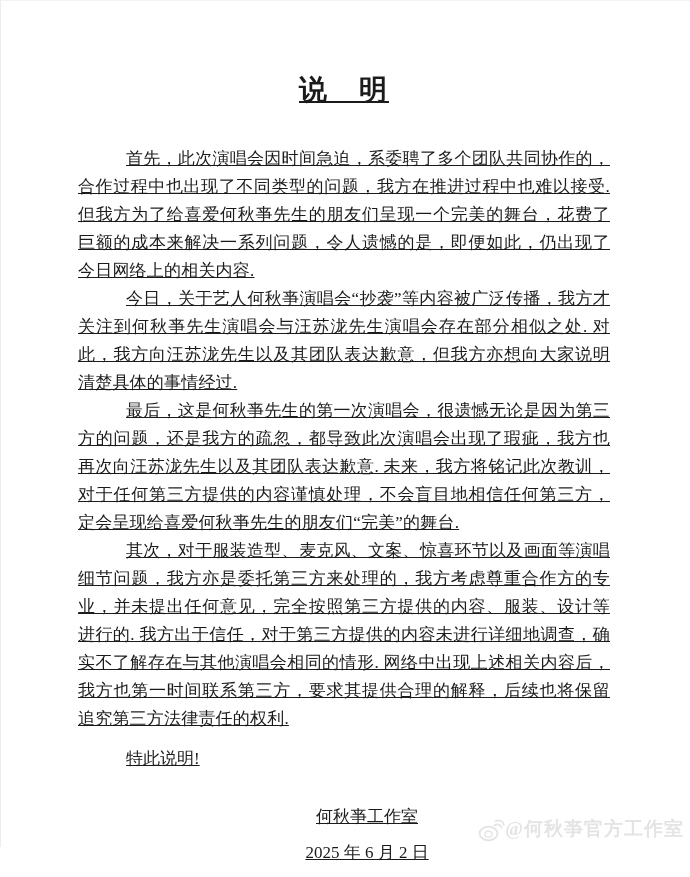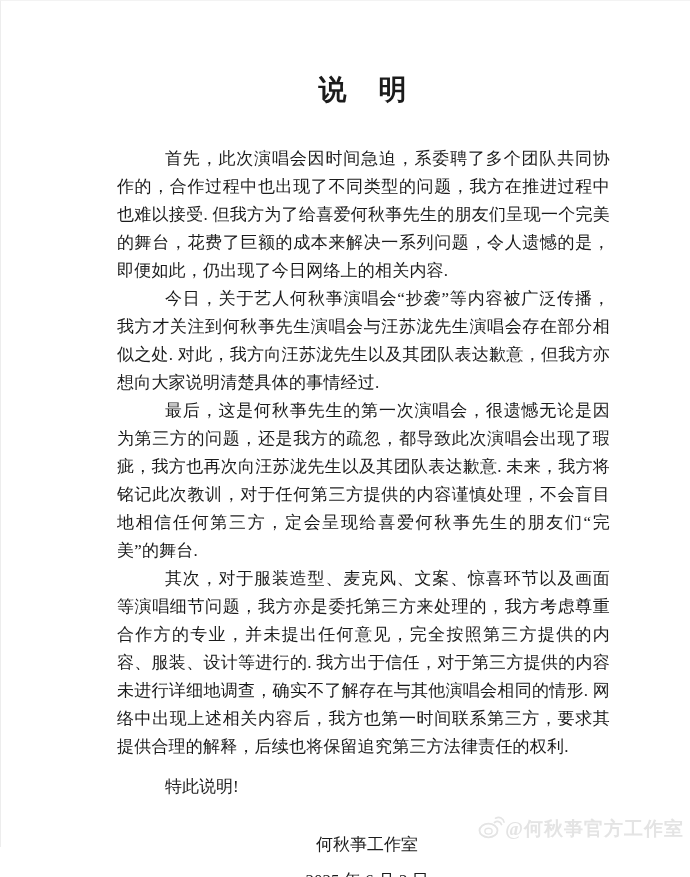--- a/index.html
+++ b/index.html
@@ -11,24 +11,25 @@
   html, body {
     width: 690px; height: 877px;
     background: var(--background);
     font-family: "Liberation Serif", "DejaVu Serif", serif;
     overflow: hidden;
   }
   .page {
     position: relative;
     width: 690px; height: 847px;
     background: var(--background);
-    padding: 72px 80px 0 116px;
+    padding: 72px 80px 0 77px;
     border-left: 1px solid #ededed;
     border-top: 1px solid #f3f3f3;
     color: var(--text);
+    text-decoration: underline;
   }
   .title {
     text-align: center;
     font-size: 28px;
     font-weight: bold;
     line-height: 34px;
     letter-spacing: 2px;
     margin-bottom: 38px;
   }
   .body-text p.para {
@@ -58,21 +59,21 @@
   .sig-date {
     margin-top: 8px;
     font-size: 17px;
     line-height: 28px;
   }
   .watermark {
     position: absolute;
     right: 6px;
     bottom: 5px;
     display: flex;
-    align-items: flex-start;
+    align-items: flex-end;
     color: var(--watermark);
     font-size: 19px;
     font-weight: bold;
     letter-spacing: 1px;
     user-select: none;
   }
   .watermark svg { display: block; }
 </style>
 </head>
 <body>

